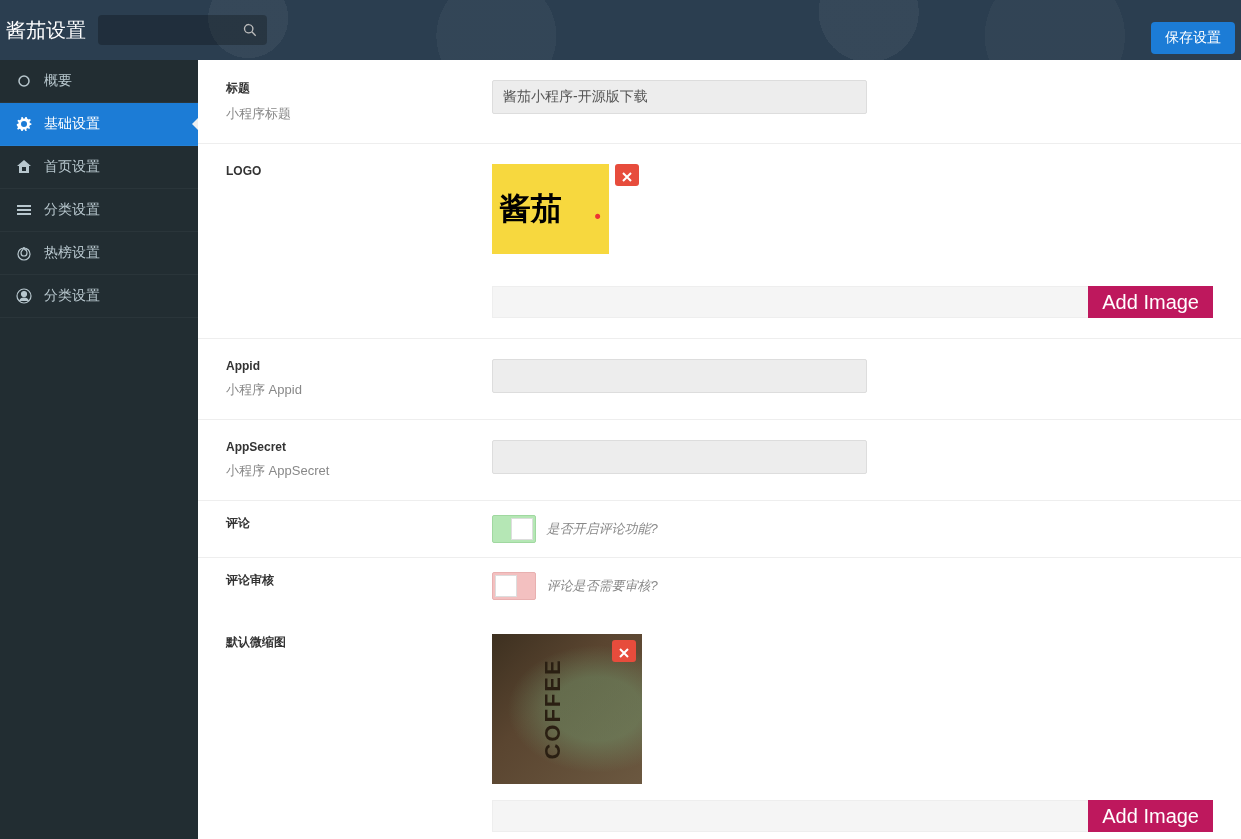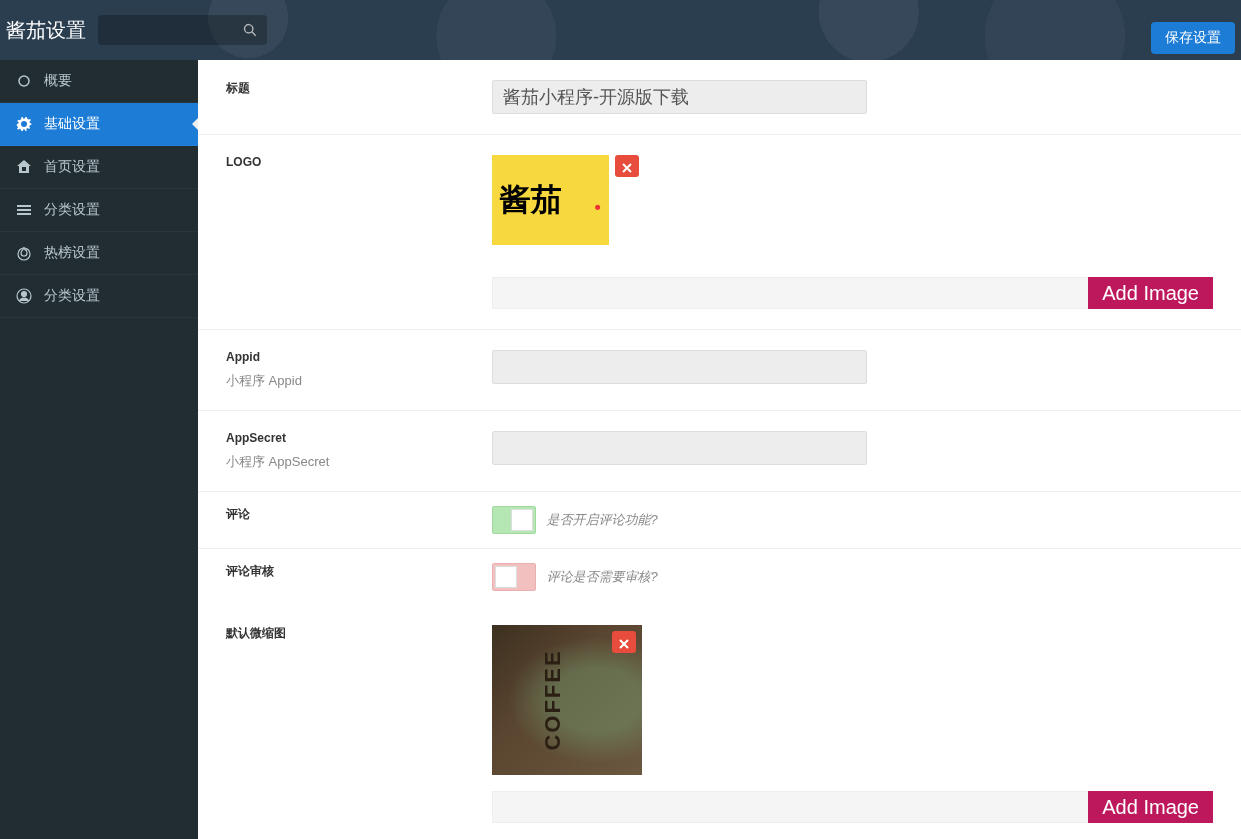--- a/index.html
+++ b/index.html
@@ -54,21 +54,21 @@
 .content { flex: 1; background: #fff; }
 .form-row {
   display: flex; padding: 20px 28px; border-bottom: 1px solid #eee;
 }
 .form-label-col { width: 266px; }
 .form-label { font-size: 12px; font-weight: 600; color: #333; margin-bottom: 8px; }
 .form-desc { font-size: 13px; color: #888; }
 .form-field-col { flex: 1; }
 .text-input {
   width: 375px; height: 34px; background: #ededed; border: 1px solid #ddd;
-  border-radius: 2px; padding: 16px 10px; font-size: 18px; color: #555;
+  border-radius: 2px; padding: 16px 10px; font-size: 14px; color: #555;
 }
 .logo-preview {
   width: 117px; height: 90px; background: #f7d83e; display: flex;
   align-items: center; justify-content: center; position: relative;
   font-family: serif; font-weight: bold; font-size: 31px; color: #000; gap: 32px;
 }
 .logo-preview .dot { color: #e33; }
 .remove-btn {
   position: absolute; background: #e74c3c; border: none;
   width: 24px; height: 22px; border-radius: 3px; color: #fff;
@@ -170,20 +170,21 @@
           </svg></span>
       <span>分类设置</span>
     </div>
   </div>
 
   <div class="content">
 
     <div class="form-row">
       <div class="form-label-col">
         <div class="form-label">标题</div>
+        <div class="form-desc">小程序标题</div>
       </div>
       <div class="form-field-col">
         <input class="text-input" value="酱茄小程序-开源版下载" style="">
       </div>
     </div>
 
     <div class="form-row">
       <div class="form-label-col">
         <div class="form-label">LOGO</div>
       </div>

